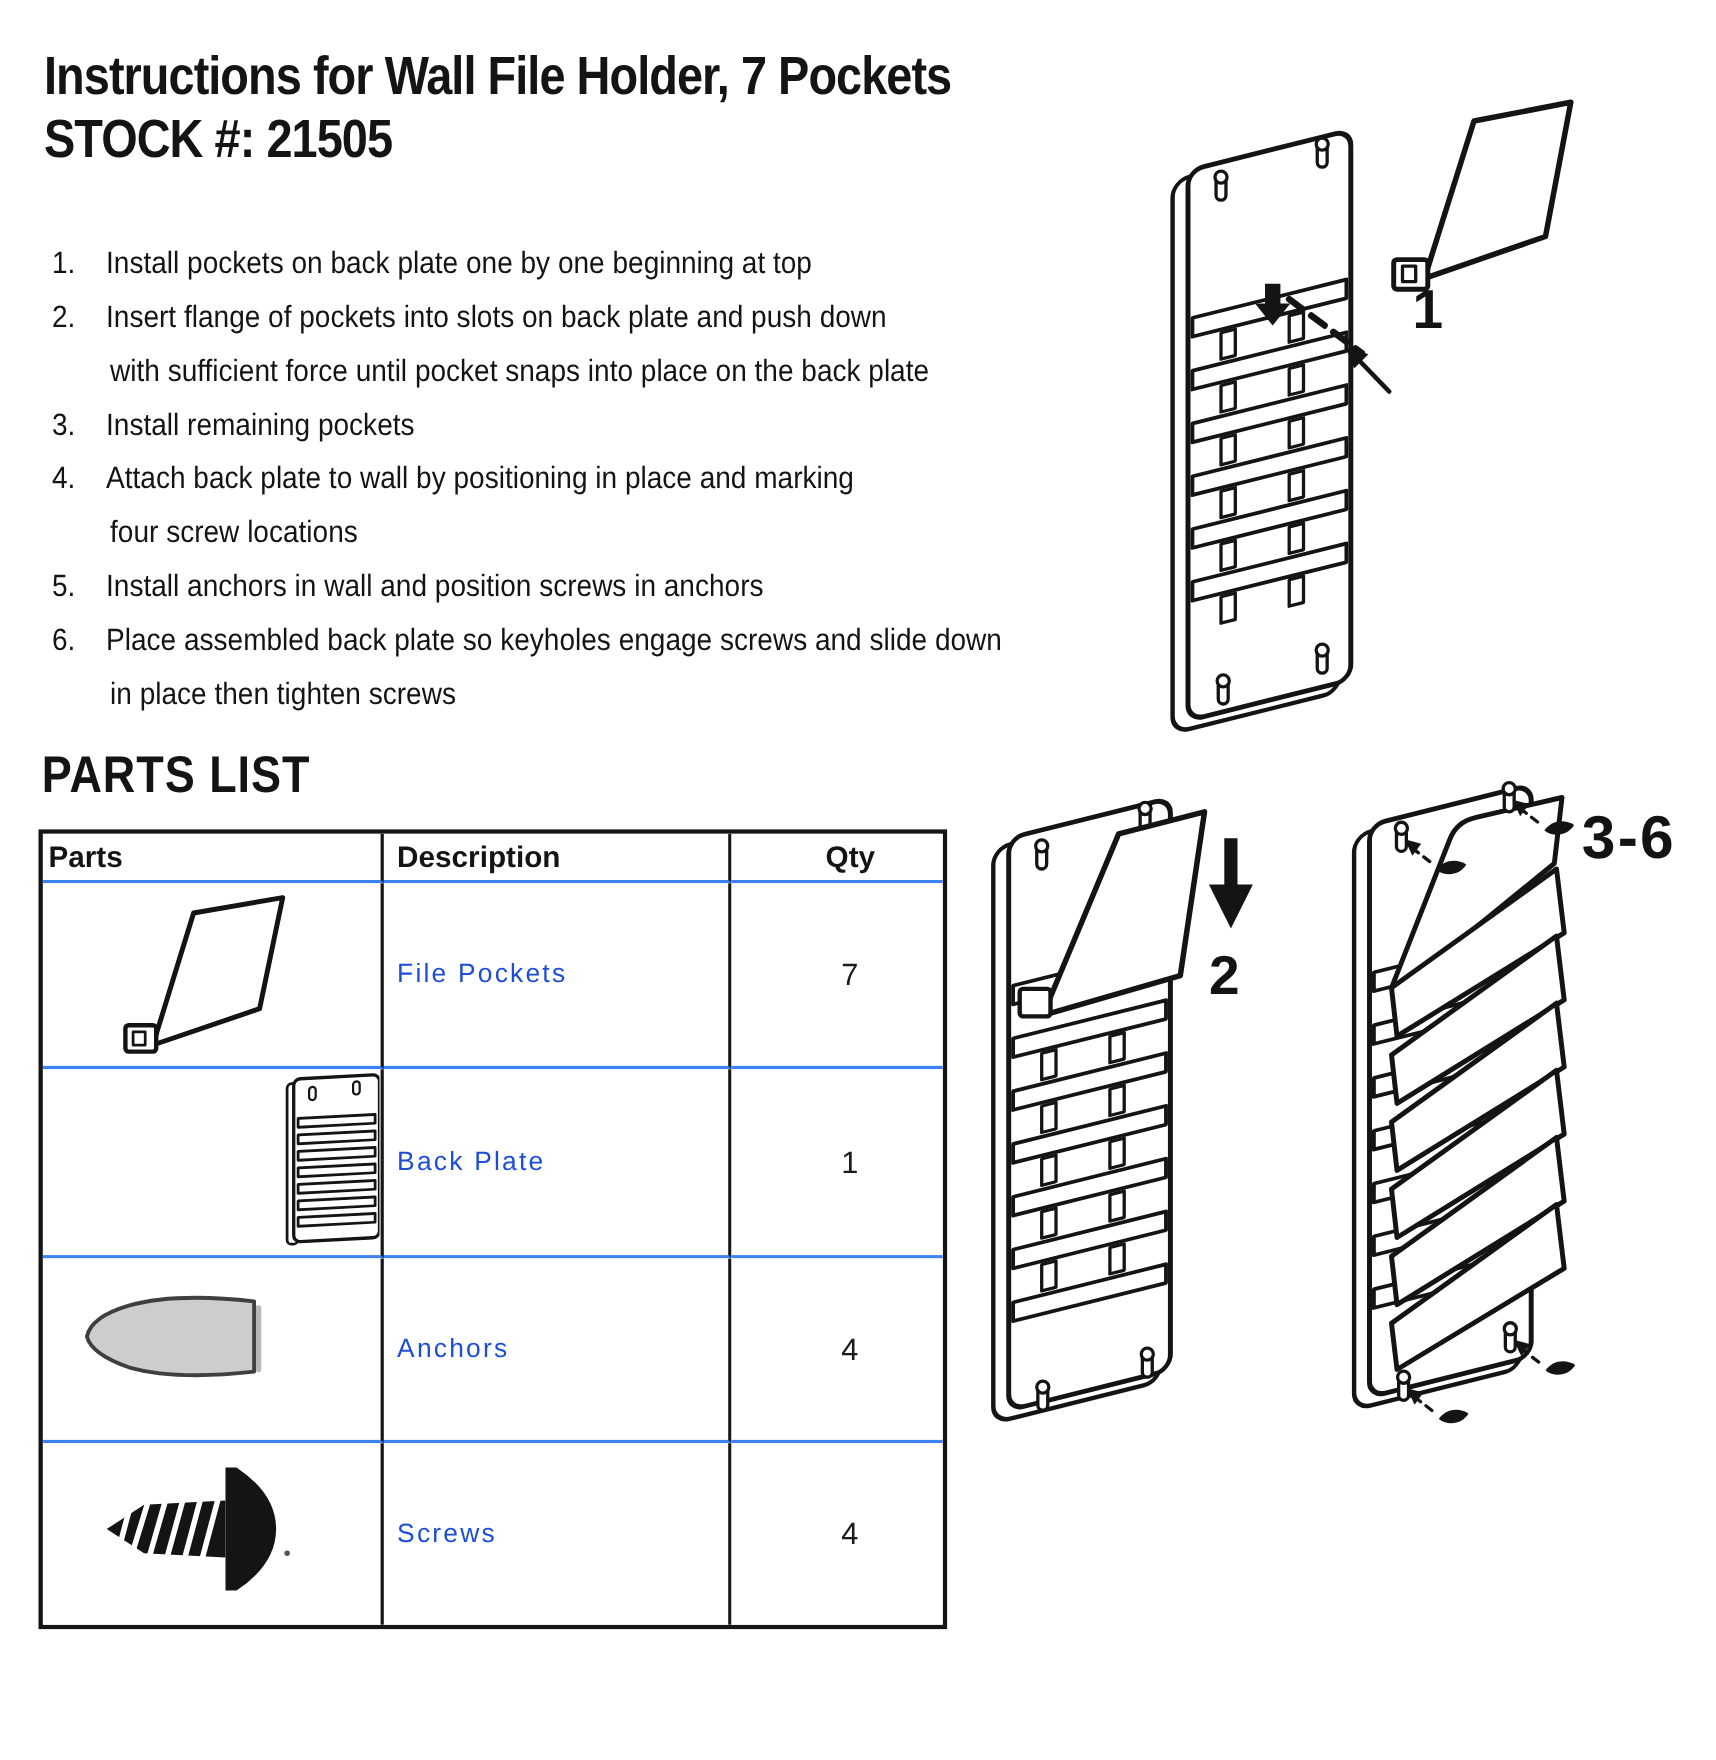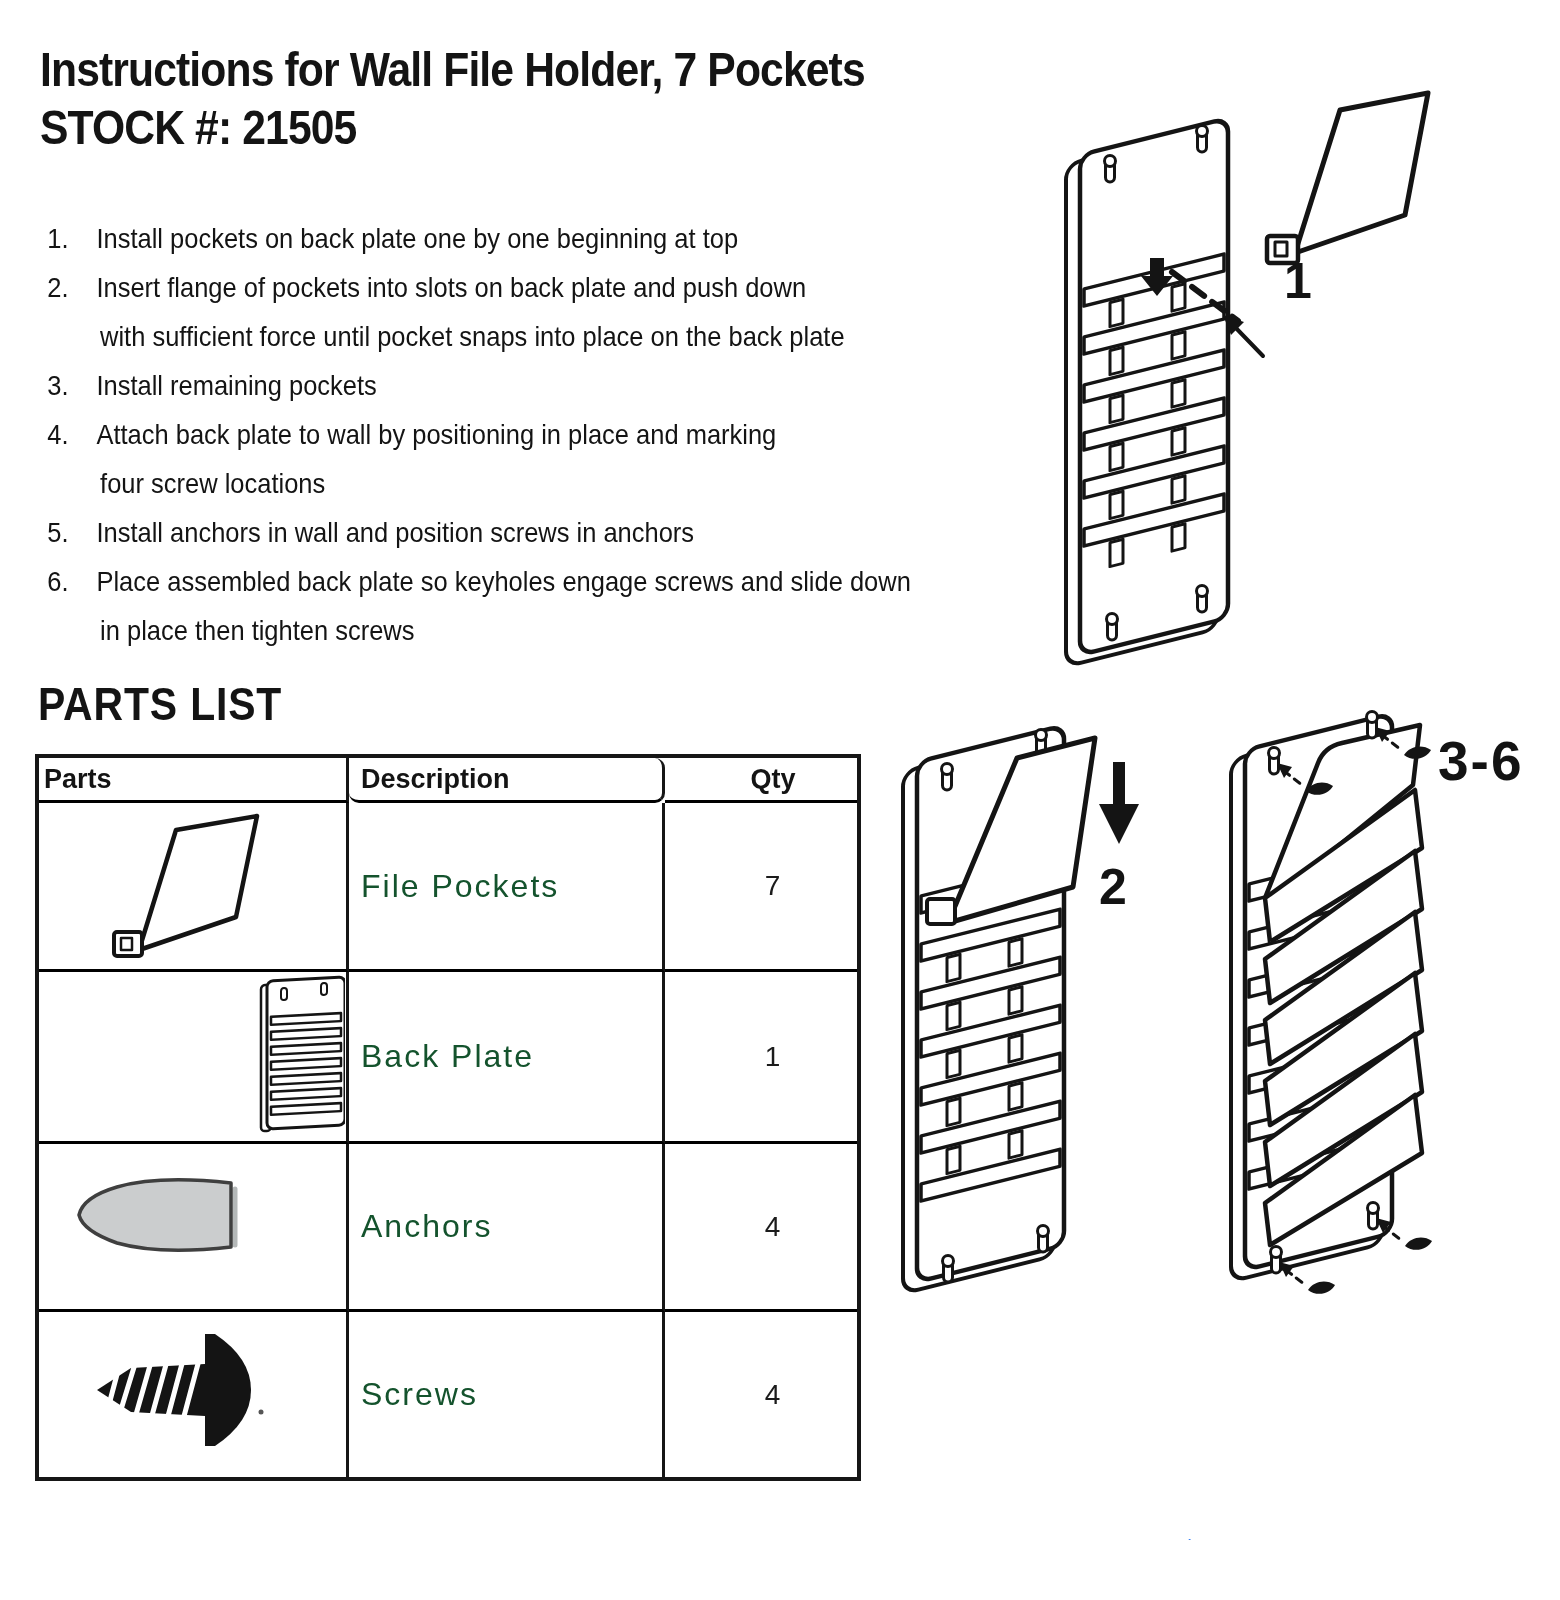--- a/index.html
+++ b/index.html
@@ -10,29 +10,29 @@
   .instructions{position:absolute;left:40px;top:214px;width:1150px;
                 transform:scaleX(.91);transform-origin:0 0;}
   .iline{display:flex;height:49px;align-items:center;font-size:28px;white-space:nowrap;}
   .inum{width:62px;padding-left:8px;box-sizing:border-box;flex:0 0 auto;}
   .iline.cont .itext{padding-left:4px;}
   .parts-heading{position:absolute;left:38px;top:676px;font-size:47px;font-weight:bold;
                  letter-spacing:1px;white-space:nowrap;transform:scaleX(.87);transform-origin:0 0;}
   .ptable{position:absolute;left:35px;top:754px;width:826px;height:727px;box-sizing:border-box;
           border:4px solid #161616;display:grid;grid-template-columns:310px 316px 1fr;
           grid-template-rows:45px 169px 172px 168px 1fr;background:#fff;}
-  .cell{border-right:3px solid #161616;border-bottom:3px solid #000000;box-sizing:border-box;
+  .cell{border-right:3px solid #161616;border-bottom:3px solid #3b82f6;box-sizing:border-box;
         display:flex;align-items:center;background:#fff;position:relative;}
   .cell.last-col{border-right:none;}
   .cell.last-row{border-bottom:none;}
   .cell.hdr{font-weight:bold;font-size:27px;}
   .cell.hdr.h1{padding-left:5px;}
-  .cell.hdr.h2{padding-left:12px;border-radius:10px;}
+  .cell.hdr.h2{padding-left:12px;}
   .cell.hdr.h3,.cell.qty{justify-content:center;padding-left:24px;}
-  .cell.desc{font-size:32px;letter-spacing:2px;padding-left:12px;color:#14532d;}
+  .cell.desc{font-size:24px;letter-spacing:2px;padding-left:12px;color:#1d4ed8;}
   .cell.qty{font-size:28px;letter-spacing:1px;color:#1b1b1b;}
   .cell.icon-cell{justify-content:flex-start;}
   .footer{position:absolute;left:1168px;top:1536px;font-size:23px;letter-spacing:1px;color:#3b82f6;}
   .diag{position:absolute;}
   .diag .ln{fill:none;stroke:#141414;}
   .diag .wh{fill:#ffffff;stroke:#141414;}
   .diag .bk{fill:#141414;stroke:none;}
   .diag path,.diag rect,.diag line,.diag circle,.diag ellipse{stroke-linejoin:round;stroke-linecap:round;}
   .diag text{font-family:"Liberation Sans",sans-serif;font-weight:bold;fill:#131313;}
 </style>

